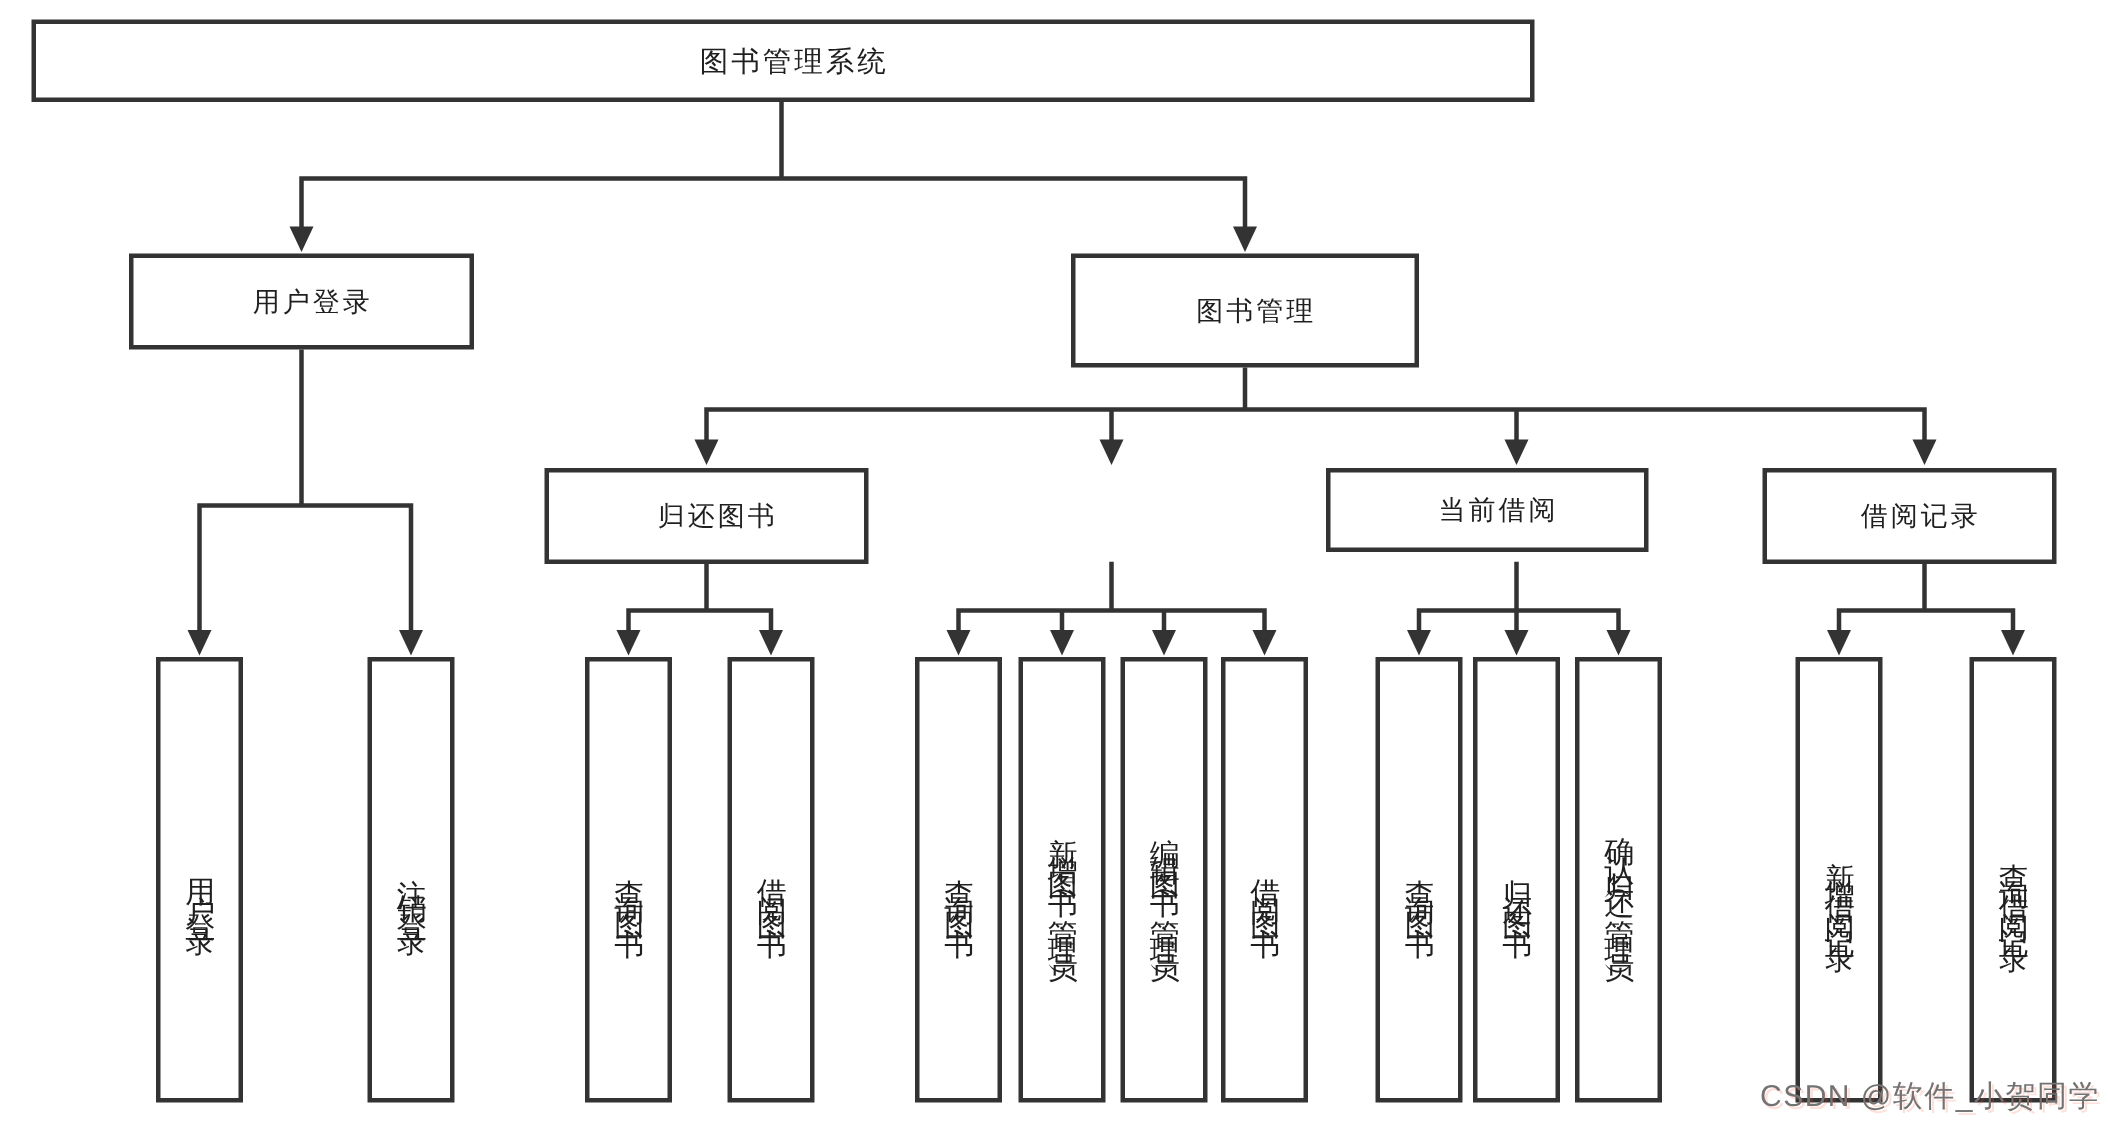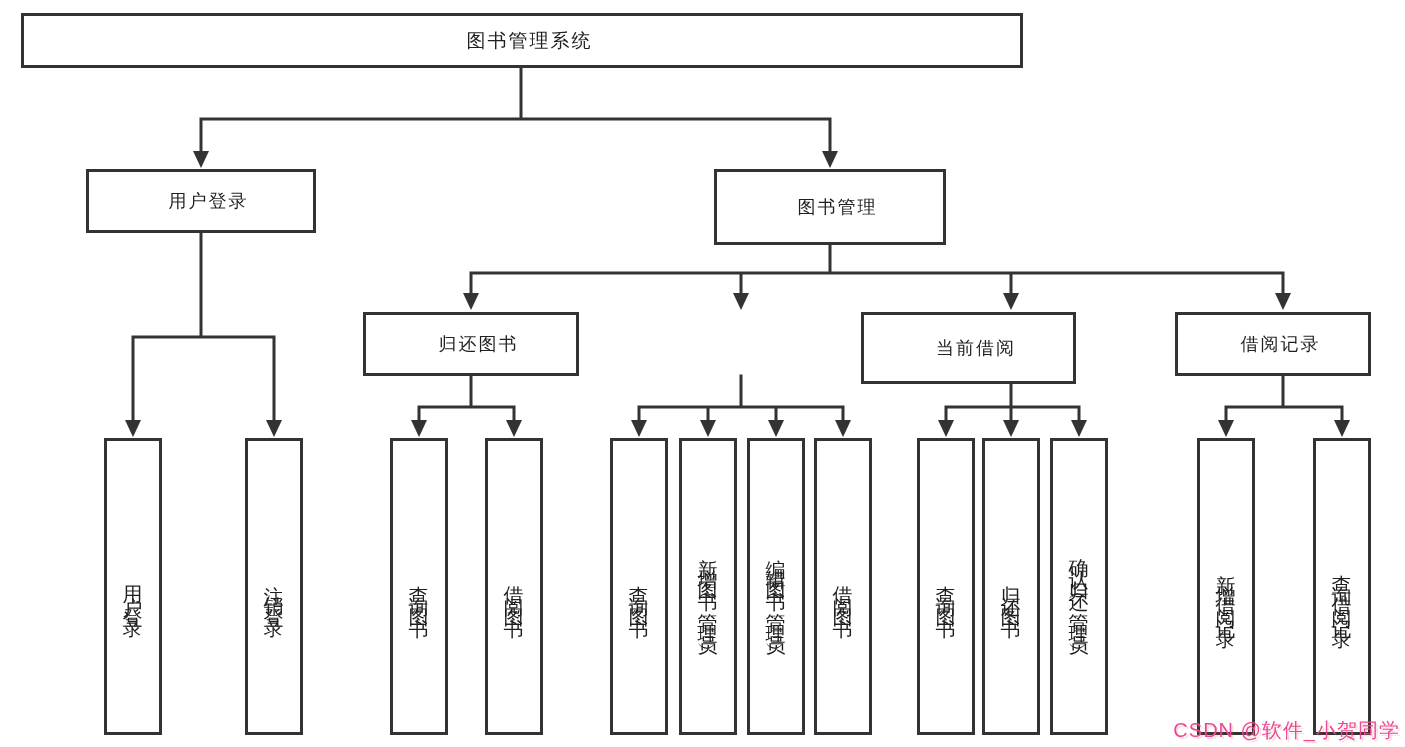--- a/index.html
+++ b/index.html
@@ -36,21 +36,21 @@
     line-height:1;
     padding-top:11px; 
   }
   .watermark{
     position:absolute;
     right:5px;
     bottom:3px;
     z-index:5;
     font-size:20px;
     letter-spacing:1px;
-    color:#ec4899;
+    color:#737373;
     text-shadow:2px 2px 0 rgba(252,85,49,0.18);
     white-space:nowrap;
   }
 </style>
 </head>
 <body>
 
 <div id="stage">
 
   <svg id="connectors" width="1405" height="747" viewBox="0 0 1405 747" xmlns="http://www.w3.org/2000/svg">
@@ -92,21 +92,21 @@
       <polygon points="1334,420 1350,420 1342,437"></polygon>
     </g>
   </svg>
 
   <div class="box h" style="left:21px;top:13px;width:1002px;height:55px">图书管理系统</div>
 
   <div class="box h small" style="left:86px;top:169px;width:230px;height:64px">用户登录</div>
   <div class="box h small" style="left:714px;top:169px;width:232px;height:76px">图书管理</div>
 
   <div class="box h small" style="left:363px;top:312px;width:216px;height:64px">归还图书</div>
-  <div class="box h small" style="left:861px;top:312px;width:215px;height:72px">当前借阅</div>
+  <div class="box h small" style="left:884px;top:312px;width:215px;height:56px">当前借阅</div>
   <div class="box h small" style="left:1175px;top:312px;width:196px;height:64px">借阅记录</div>
 
   <div class="box v" style="left:104px;top:438px;width:58px;height:297px">用户登录</div>
   <div class="box v" style="left:245px;top:438px;width:58px;height:297px">注销登录</div>
 
   <div class="box v" style="left:390px;top:438px;width:58px;height:297px">查询图书</div>
   <div class="box v" style="left:485px;top:438px;width:58px;height:297px">借阅图书</div>
 
   <div class="box v" style="left:610px;top:438px;width:58px;height:297px">查询图书</div>
   <div class="box v" style="left:679px;top:438px;width:58px;height:297px">新增图书（管理员）</div>

